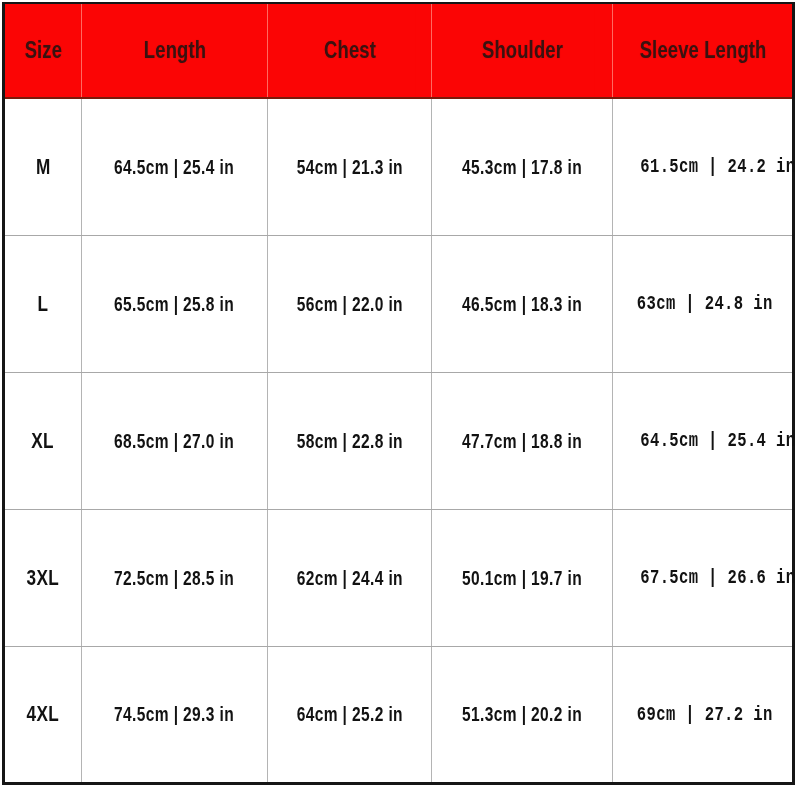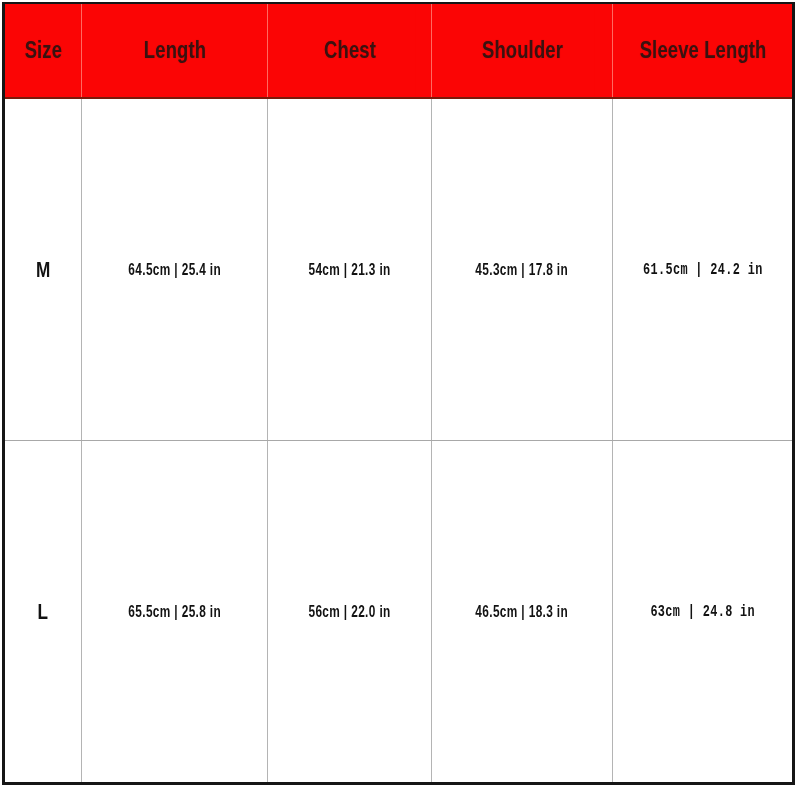--- a/index.html
+++ b/index.html
@@ -71,21 +71,21 @@
     height: 98.3px;
     background: #ffffff;
   }
 
   tbody td {
     text-align: center;
     vertical-align: middle;
     color: #121212;
     font-family: "Liberation Sans Narrow", "Liberation Sans", sans-serif;
     font-weight: bold;
-    font-size: 16px;
+    font-size: 21px;
     padding: 0;
     border-right: 1px solid #b4b4b4;
     border-bottom: 1px solid #a8a8a8;
     white-space: nowrap;
   }
   tbody td:last-child { border-right: none; font-family: Liberation Mono, monospace; }
   tbody tr:last-child td { border-bottom: none; }
 
   tbody td.size-cell {
     font-size: 22px;
@@ -145,16 +145,37 @@
           <td><span class="cell-inner">45.3cm | 17.8 in</span></td>
           <td><span class="cell-inner">61.5cm | 24.2 in</span></td>
         </tr>
         <tr>
           <td class="size-cell"><span class="cell-inner">L</span></td>
           <td><span class="cell-inner">65.5cm | 25.8 in</span></td>
           <td><span class="cell-inner">56cm | 22.0 in</span></td>
           <td><span class="cell-inner">46.5cm | 18.3 in</span></td>
           <td><span class="cell-inner">63cm | 24.8 in</span></td>
         </tr>
+        <tr>
+          <td class="size-cell"><span class="cell-inner">XL</span></td>
+          <td><span class="cell-inner">68.5cm | 27.0 in</span></td>
+          <td><span class="cell-inner">58cm | 22.8 in</span></td>
+          <td><span class="cell-inner">47.7cm | 18.8 in</span></td>
+          <td><span class="cell-inner">64.5cm | 25.4 in</span></td>
+        </tr>
+        <tr>
+          <td class="size-cell"><span class="cell-inner">3XL</span></td>
+          <td><span class="cell-inner">72.5cm | 28.5 in</span></td>
+          <td><span class="cell-inner">62cm | 24.4 in</span></td>
+          <td><span class="cell-inner">50.1cm | 19.7 in</span></td>
+          <td><span class="cell-inner">67.5cm | 26.6 in</span></td>
+        </tr>
+        <tr>
+          <td class="size-cell"><span class="cell-inner">4XL</span></td>
+          <td><span class="cell-inner">74.5cm | 29.3 in</span></td>
+          <td><span class="cell-inner">64cm | 25.2 in</span></td>
+          <td><span class="cell-inner">51.3cm | 20.2 in</span></td>
+          <td><span class="cell-inner">69cm | 27.2 in</span></td>
+        </tr>
       </tbody>
   </table>
 
 </div>
 
 </body></html>

